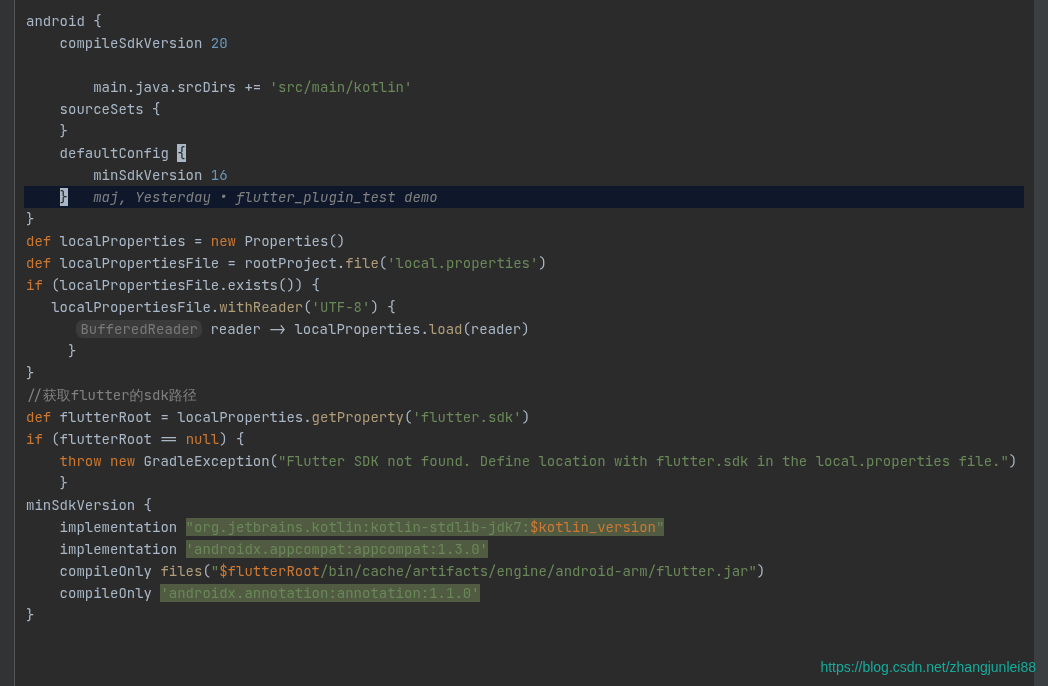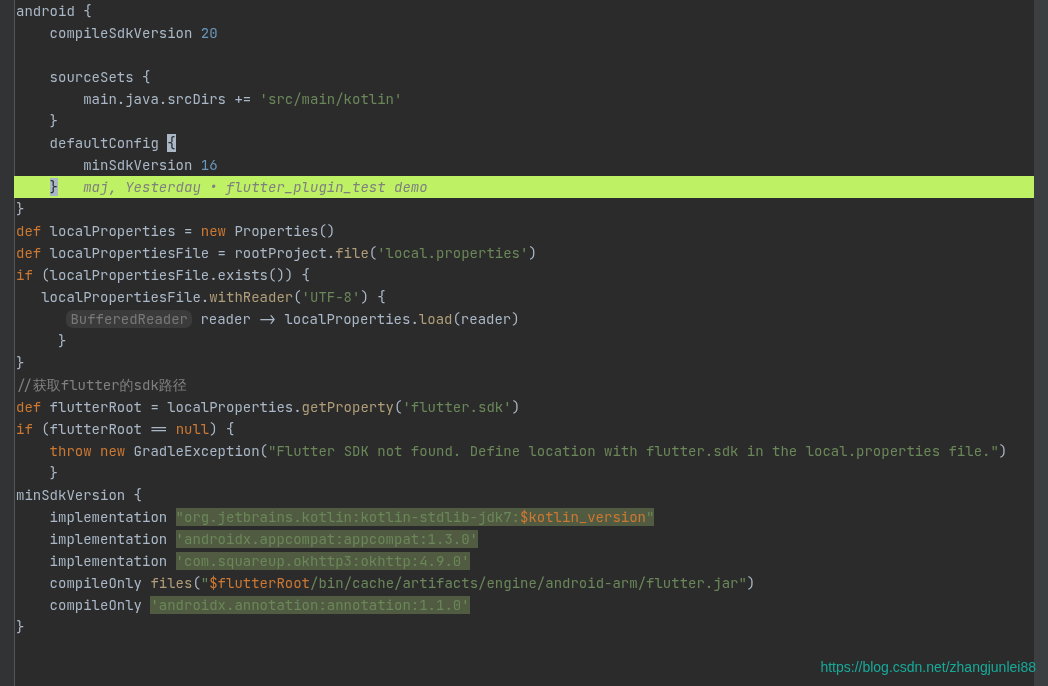--- a/index.html
+++ b/index.html
@@ -1,20 +1,20 @@
 <!DOCTYPE html>
 <html><head>
 <meta charset="utf-8">
 <style>
   html,body{margin:0;padding:0;background:#2b2b2b;color:#a9b7c6;font-family:"JetBrains Mono","Consolas","Menlo",monospace;font-size:14px;line-height:22px;overflow:hidden}
   .editor{position:relative;width:1048px;height:686px;background:#2b2b2b}
   .gutter{position:absolute;left:0;top:0;bottom:0;width:14px;background:#313335;border-right:1px solid #555}
-  .code{position:absolute;left:14px;right:14px;top:0;padding:0}
+  .code{position:absolute;left:14px;right:14px;top:0;padding:10px}
   .line{white-space:pre;padding-left:2px}
-  .line.hl{background:#bef264}
+  .line.hl{background:#0f172a}
   .d{color:#808080;font-style:italic}
   .kw{color:#cc7832}
   .num{color:#6897bb}
   .str{color:#6a8759}
   .call{color:#b09d79}
   .hint{background:#3b3b3b;color:#787878;padding:0 4px;border-radius:7px;font-style:normal}
   .caret{background:#a9b7c6;color:#2b2b2b}
   .depbg{background:#515b41}
   .depfg{color:#6a8759}
   .depvar{color:#cc7832}
@@ -25,22 +25,22 @@
 <body>
 
 <div class="editor">
   <div class="gutter"></div>
   <div class="scrollbar"></div>
   <div class="code">
 
     <div class="line"><span>android </span><span>{</span></div>
     <div class="line"><span>    compileSdkVersion </span><span class="num">20</span></div>
     <div class="line"> </div>
+    <div class="line"><span>        main.java.srcDirs += </span><span class="str">'src/main/kotlin'</span></div>
     <div class="line"><span>    sourceSets </span><span>{</span></div>
-    <div class="line"><span>        main.java.srcDirs += </span><span class="str">'src/main/kotlin'</span></div>
     <div class="line"><span>    }</span></div>
     <div class="line"><span>    defaultConfig </span><span class="caret">{</span></div>
     <div class="line"><span>        minSdkVersion </span><span class="num">16</span></div>
     <div class="line hl"><span>    </span><span class="caret">}</span>   <span class="d">maj, Yesterday • flutter_plugin_test demo</span></div>
     <div class="line"><span>}</span></div>
 
     <div class="line"><span class="kw">def</span><span> localProperties = </span><span class="kw">new</span><span> Properties()</span></div>
     <div class="line"><span class="kw">def</span><span> localPropertiesFile = rootProject.</span><span class="call">file</span>(<span class="str">'local.properties'</span>)</div>
     <div class="line"><span class="kw">if</span><span> (localPropertiesFile.exists()) {</span></div>
     <div class="line"><span>   localPropertiesFile.</span><span class="call">withReader</span>(<span class="str">'UTF-8'</span><span>) {</span></div>
@@ -50,20 +50,19 @@
 
     <div class="line"><span class="d" style="font-style:normal;color:#808080">//获取flutter的sdk路径</span></div>
     <div class="line"><span class="kw">def</span><span> flutterRoot = localProperties.</span><span class="call">getProperty</span>(<span class="str">'flutter.sdk'</span>)</div>
     <div class="line"><span class="kw">if</span><span> (flutterRoot == </span><span class="kw">null</span><span>) {</span></div>
     <div class="line">    <span class="kw">throw</span> <span class="kw">new</span><span> GradleException(</span><span class="str">"Flutter SDK not found. Define location with flutter.sdk in the local.properties file."</span>)</div>
     <div class="line">    }</div>
 
     <div class="line"><span>minSdkVersion </span><span>{</span></div>
     <div class="line"><span>    implementation </span><span class="depbg"><span class="depfg">"org.jetbrains.kotlin:kotlin-stdlib-jdk7:</span><span class="depvar">$kotlin_version</span><span class="depfg">"</span></span></div>
     <div class="line"><span>    implementation </span><span class="depbg depfg">'androidx.appcompat:appcompat:1.3.0'</span></div>
-    <div class="line"><span>    implementation </span><span class="depbg depfg">'com.squareup.okhttp3:okhttp:4.9.0'</span></div>
     <div class="line"><span>    compileOnly </span><span class="call">files</span>(<span class="str">"</span><span class="kw">$flutterRoot</span><span class="str">/bin/cache/artifacts/engine/android-arm/flutter.jar"</span>)</div>
     <div class="line"><span>    compileOnly </span><span class="depbg depfg">'androidx.annotation:annotation:1.1.0'</span></div>
     <div class="line"><span>}</span></div>
 
   </div>
   <div class="watermark">https://blog.csdn.net/zhangjunlei88</div>
 </div>
 
 </body></html>

